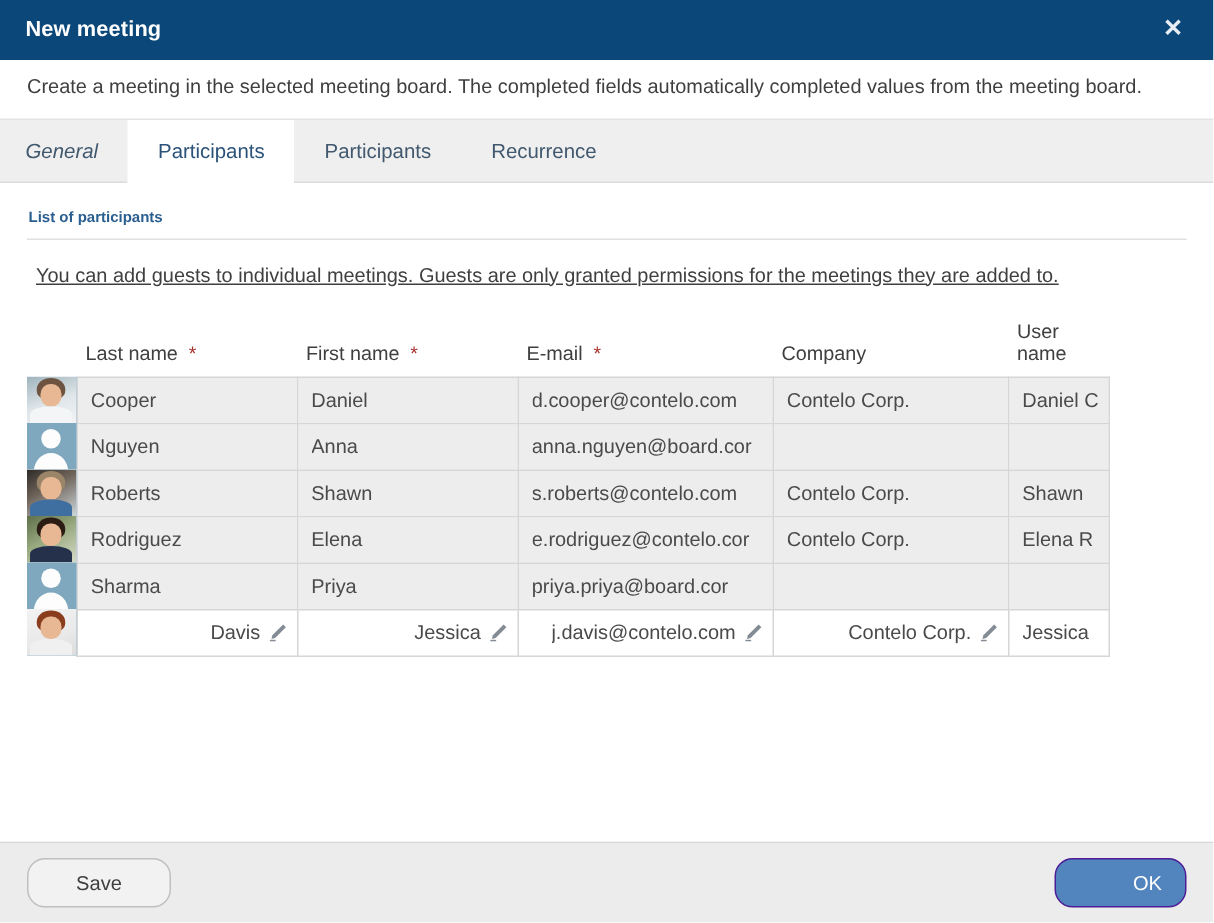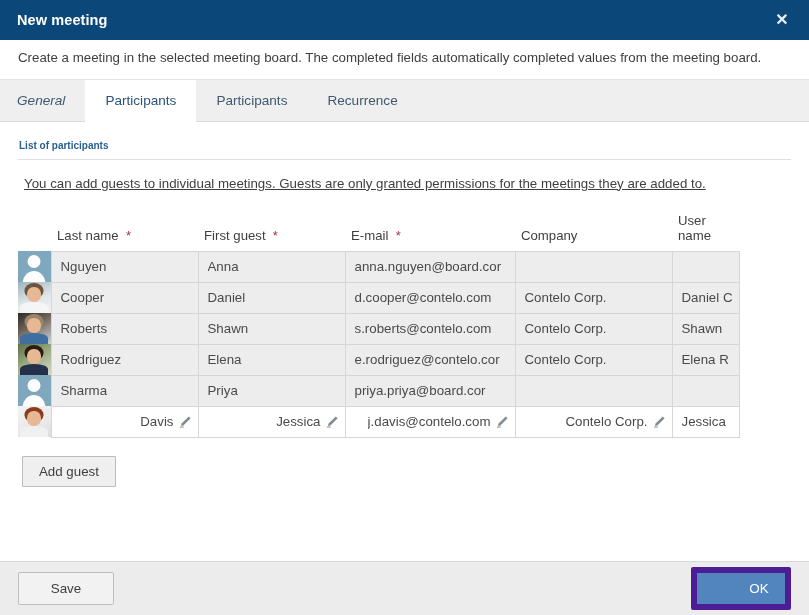--- a/index.html
+++ b/index.html
@@ -114,23 +114,23 @@
   
   .footer{
     height:54px;min-height:54px;background:#ececec;border-top:1px solid #d8d8d8;
     display:flex;align-items:center;justify-content:space-between;
     padding:0 18px;box-sizing:border-box;
   }
   .fgroup{display:flex;gap:9px;}
   .btn{
     font-family:"Liberation Sans", sans-serif;font-size:13.4px;
     border:1px solid #bfbfbf;background:#f2f2f2;color:#3f3f3f;
-    padding:8px 0;width:96px;text-align:center;cursor:pointer;border-radius:2px;
-  }
-  .btn.primary{background:#5284be;border:6px solid #4c1d95;color:#ffffff;width:100px;padding-left:36px;}
+    padding:8px 0;width:96px;text-align:center;cursor:pointer;border-radius:12px;
+  }
+  .btn.primary{background:#5284be;border:1px solid #4c1d95;color:#ffffff;width:88px;padding-left:36px;}
 </style>
 </head>
 <body>
 
 <div class="dialog">
 
   <div class="titlebar">
     <div class="ttl">New meeting</div>
     <div class="closebtn">✕</div>
   </div>
@@ -163,60 +163,36 @@
             <col class="c-un">
         </colgroup>
         <thead>
           <tr>
             <th></th>
             <th>
               <span>Last name</span>
               <span class="req">&nbsp;*</span>
             </th>
             <th>
-              <span>First guest</span>
+              <span>First name</span>
               <span class="req">&nbsp;*</span>
             </th>
             <th>
               <span>E-mail</span>
               <span class="req">&nbsp;*</span>
             </th>
             <th>
               <span>Company</span>
             </th>
             <th class="th-un">
               <span>User name</span>
             </th>
           </tr>
         </thead>
         <tbody>
-
-          <tr>
-            <td class="avatar">
-              <span class="av generic">
-                <span class="head"></span>
-                  <span class="body"></span>
-              </span>
-            </td>
-            <td>
-                <span class="celltext">Nguyen</span>
-              </td>
-            <td>
-                <span class="celltext">Anna</span>
-              </td>
-            <td>
-                <span class="celltext">anna.nguyen@board.cor</span>
-              </td>
-            <td>
-                <span class="celltext"></span>
-              </td>
-            <td>
-                <span class="celltext"></span>
-              </td>
-          </tr>
 
           <tr>
             <td class="avatar">
               <span class="av photo">
                 <span class="bg" style="background:linear-gradient(160deg,#9fb4bd 0%,#dfe6e9 55%,#f2f3f4 100%)"></span>
                 <span class="hair" style="background:#6e5440"></span>
                 <span class="face"></span>
                 <span class="shoulder" style="background:#f4f5f6"></span>
               </span>
             </td>
@@ -227,20 +203,44 @@
                 <span class="celltext">Daniel</span>
               </td>
             <td>
                 <span class="celltext">d.cooper@contelo.com</span>
               </td>
             <td>
                 <span class="celltext">Contelo Corp.</span>
               </td>
             <td>
                 <span class="celltext">Daniel C</span>
+              </td>
+          </tr>
+
+          <tr>
+            <td class="avatar">
+              <span class="av generic">
+                <span class="head"></span>
+                  <span class="body"></span>
+              </span>
+            </td>
+            <td>
+                <span class="celltext">Nguyen</span>
+              </td>
+            <td>
+                <span class="celltext">Anna</span>
+              </td>
+            <td>
+                <span class="celltext">anna.nguyen@board.cor</span>
+              </td>
+            <td>
+                <span class="celltext"></span>
+              </td>
+            <td>
+                <span class="celltext"></span>
               </td>
           </tr>
 
           <tr>
             <td class="avatar">
               <span class="av photo">
                 <span class="bg" style="background:linear-gradient(150deg,#2e2a28 0%,#6d6258 40%,#cfd6da 100%)"></span>
                 <span class="hair" style="background:#9a8568"></span>
                 <span class="face"></span>
                 <span class="shoulder" style="background:#3f6ea0"></span>
@@ -361,21 +361,20 @@
             <td>
                 <span class="celltext">Jessica</span>
               </td>
           </tr>
 
         </tbody>
       </table>
 
     </div>
 
-    <button class="addguest">Add guest</button>
   </div>
 
   <div class="footer">
     <div class="fgroup">
       <button class="btn">Save</button>
     </div>
     <div class="fgroup">
       <button class="btn primary">OK</button>
     </div>
   </div>

